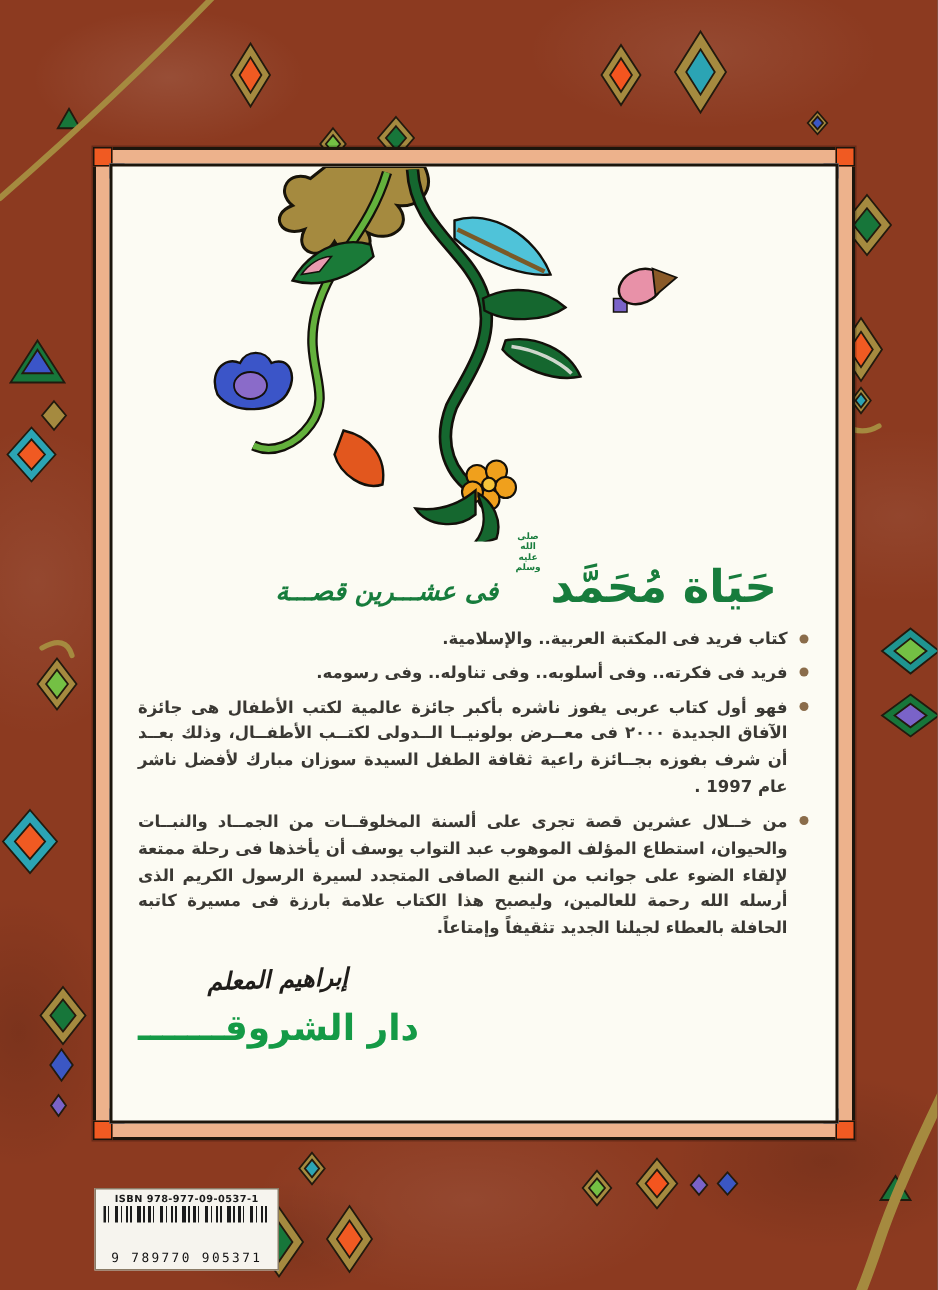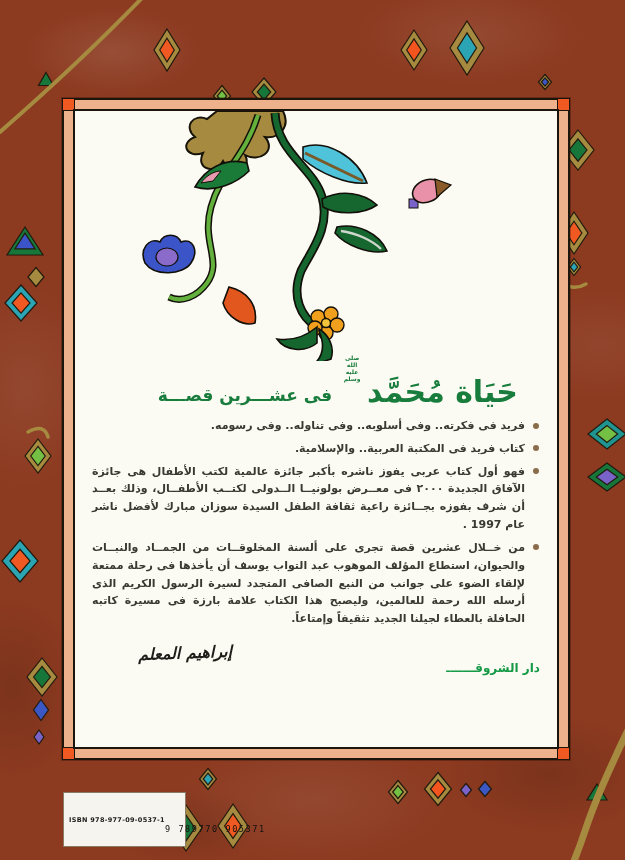--- a/index.html
+++ b/index.html
@@ -52,47 +52,47 @@
   .title-main{
     color:#177c3c; font-size:30px; font-weight:bold; line-height:1;
     letter-spacing:-1px; white-space:nowrap;
   }
   .title-seal{
     color:#177c3c; font-size:6px; font-weight:bold; width:24px; line-height:1.15;
     text-align:center; margin:0 3px 24px 2px;
   }
   .title-sub{
     color:#177c3c; font-size:17px; font-weight:bold; white-space:nowrap;
-    margin-right:6px; margin-bottom:2px;
+    margin-right:6px; margin-bottom:2px;font-style:italic;
   }
   ul.points{list-style:none; margin:0; padding:0;}
   ul.points li{
     position:relative; padding-right:15px; margin-bottom:5px;
     font-size:11px; font-weight:bold; line-height:1.62;
     text-align:justify; color:#3a3833;
   }
   .dot{
     position:absolute; right:1px; top:5.5px; width:6px; height:6px;
     border-radius:50%; background:#8a6c4a;
   }
   .signature{
     direction:ltr; text-align:left; margin:10px 0 0 46px;
     font-size:16px; font-style:italic; font-weight:bold; color:#1f1d1a;
     transform:rotate(-2deg); letter-spacing:1px;
   }
   .publisher{
-    text-align:right; margin-top:4px;
-    color:#149a46; font-size:12px; font-weight:bold; letter-spacing:-.5px;
+    text-align:left; margin-top:14px;
+    color:#149a46; font-size:24px; font-weight:bold; letter-spacing:-.5px;
   }
 
   
   .barcode{
     position:absolute; left:63px; top:792px; width:123px; height:55px;
     background:#f6f4ee; border:1px solid #8a7b66; box-sizing:border-box;
-    display:flex; flex-direction:row; align-items:center; padding:2px 5px;
+    display:flex; flex-direction:column; align-items:center; padding:2px 5px;
   }
   .barcode .isbn{font-size:6.5px; color:#1a1a1a; letter-spacing:.3px; white-space:nowrap; font-weight:bold;}
   .barcode .bars{
     width:100%; height:28px; margin-top:1px;
     background:repeating-linear-gradient(90deg,
       #1b1b1b 0 1.5px, #f6f4ee 1.5px 3px,
       #1b1b1b 3px 4px,  #f6f4ee 4px 7.5px,
       #1b1b1b 7.5px 10px, #f6f4ee 10px 11.5px,
       #1b1b1b 11.5px 12.5px, #f6f4ee 12.5px 15px);
   }
@@ -223,25 +223,25 @@
 
         <div class="title-row">
           <span class="title-main">حَيَاة مُحَمَّد</span>
           <span class="title-seal">صلى الله عليه وسلم</span>
           <span class="title-sub">فى عشـــرين قصـــة</span>
         </div>
 
         <ul class="points">
           <li>
             <span class="dot"></span>
+            <span>كتاب فريد فى المكتبة العربية.. والإسلامية.</span>
+          </li>
+          <li>
+            <span class="dot"></span>
             <span>فريد فى فكرته.. وفى أسلوبه.. وفى تناوله.. وفى رسومه.</span>
-          </li>
-          <li>
-            <span class="dot"></span>
-            <span>كتاب فريد فى المكتبة العربية.. والإسلامية.</span>
           </li>
           <li>
             <span class="dot"></span>
             <span>فهو أول كتاب عربى يفوز ناشره بأكبر جائزة عالمية لكتب الأطفال هى جائزة الآفاق الجديدة ٢٠٠٠ فى معــرض بولونيــا الــدولى لكتــب الأطفــال، وذلك بعــد أن شرف بفوزه بجــائزة راعية ثقافة الطفل السيدة سوزان مبارك لأفضل ناشر عام 1997 .</span>
           </li>
           <li>
             <span class="dot"></span>
             <span>من خــلال عشرين قصة تجرى على ألسنة المخلوقــات من الجمــاد والنبــات والحيوان، استطاع المؤلف الموهوب عبد التواب يوسف أن يأخذها فى رحلة ممتعة لإلقاء الضوء على جوانب من النبع الصافى المتجدد لسيرة الرسول الكريم الذى أرسله الله رحمة للعالمين، وليصبح هذا الكتاب علامة بارزة فى مسيرة كاتبه الحافلة بالعطاء لجيلنا الجديد تثقيفاً وإمتاعاً.</span>
           </li>
         </ul>

